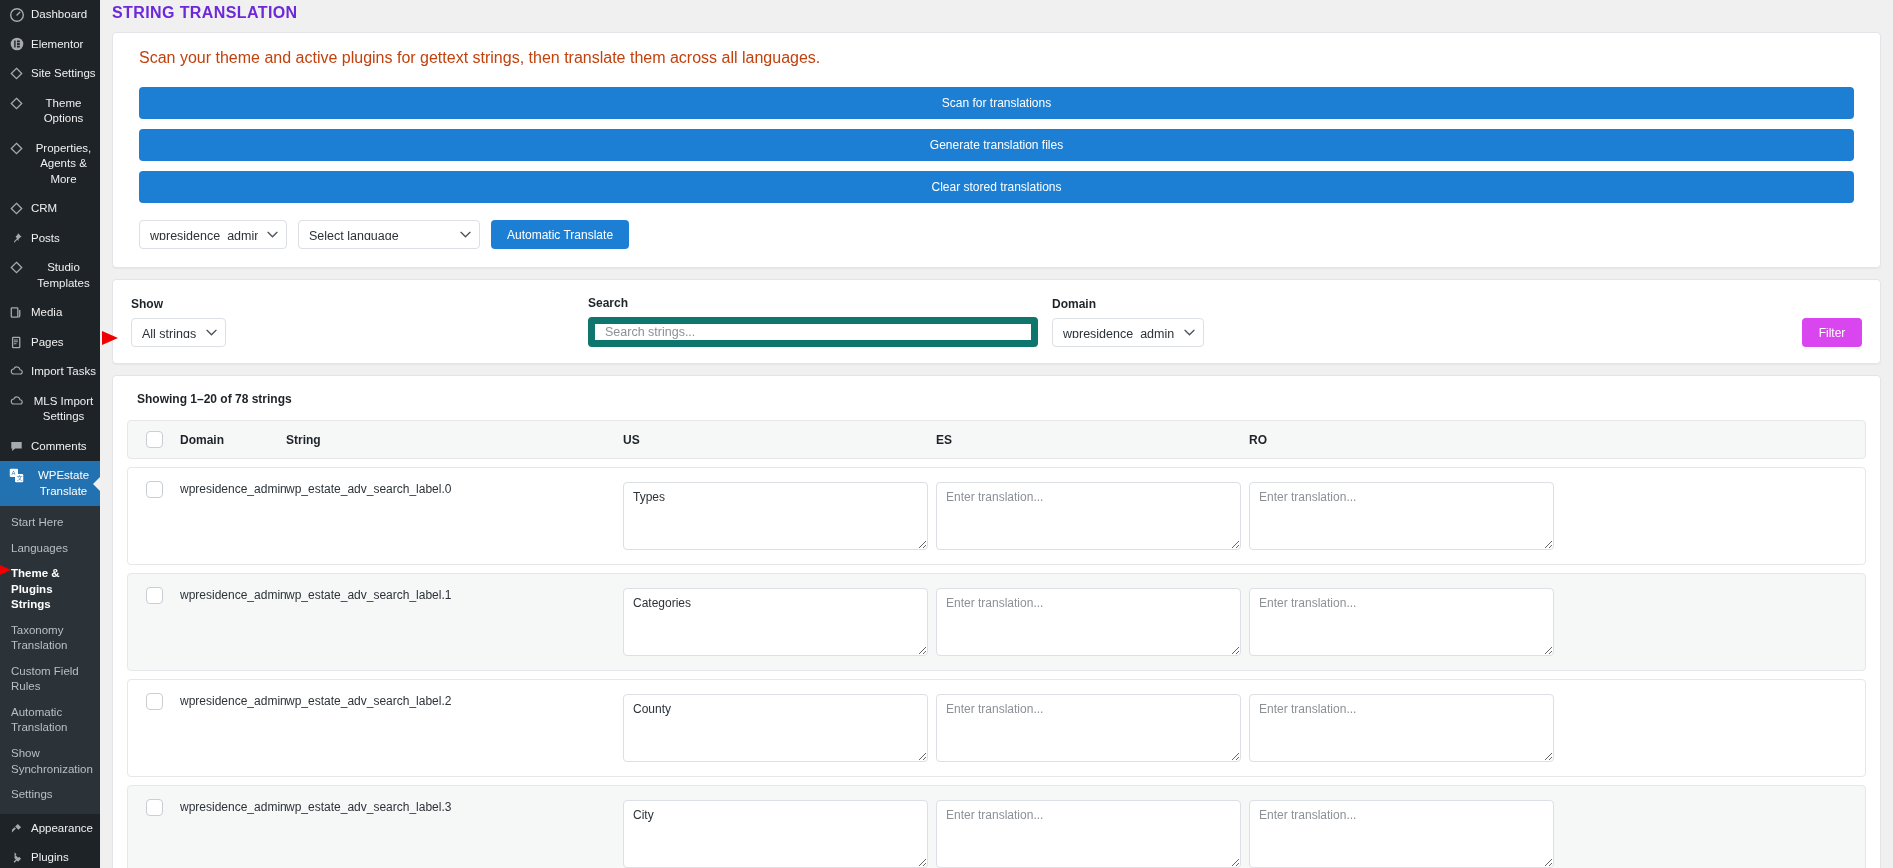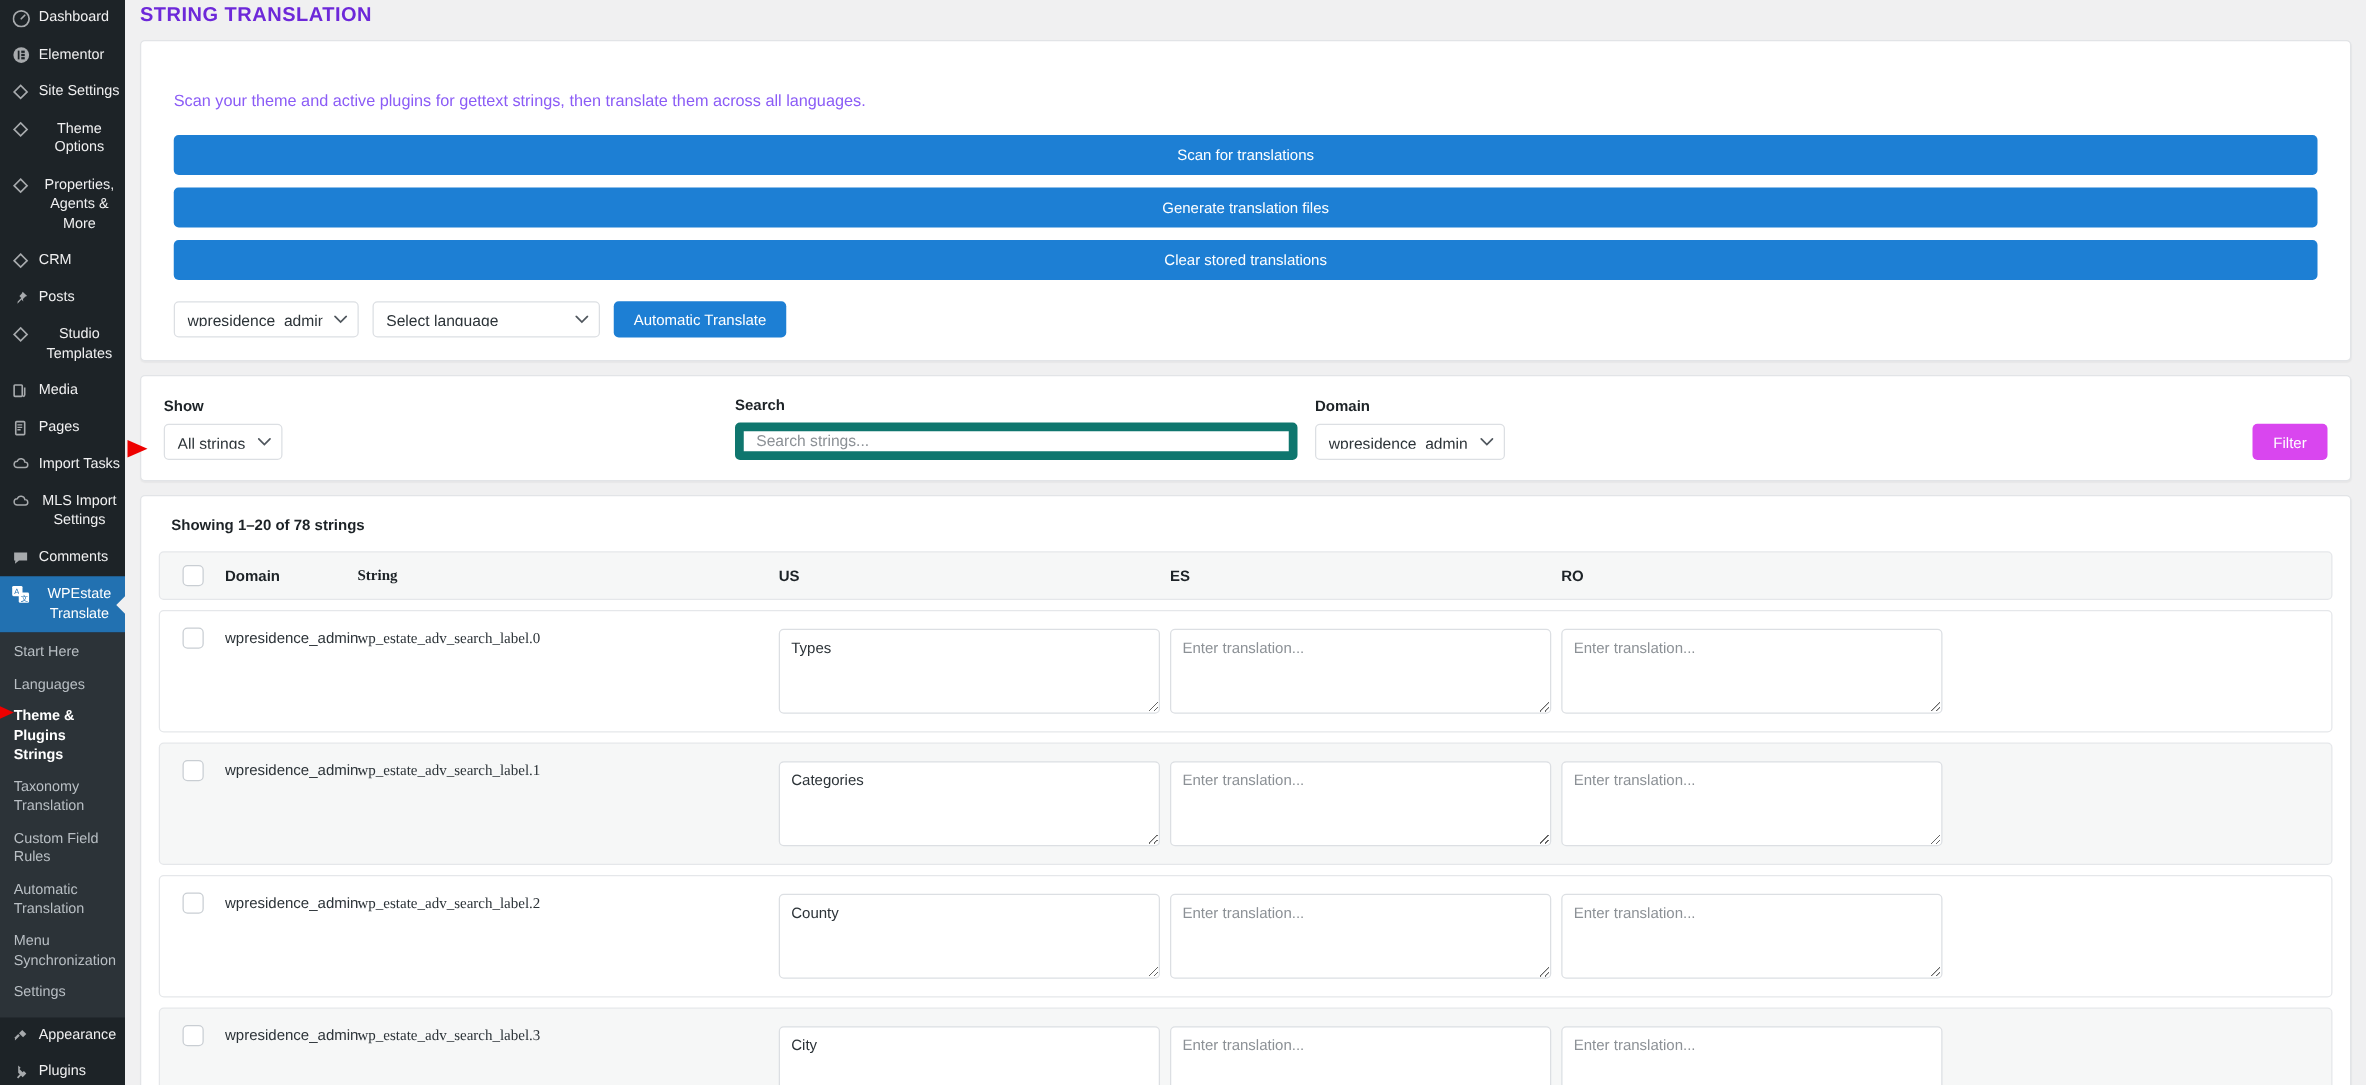--- a/index.html
+++ b/index.html
@@ -103,21 +103,21 @@
   }
   .card {
     background:#fff;
     border: 1px solid #e2e4e7;
     border-radius: 4px;
     margin: 0 12px 11px 12px;
     box-shadow: 0 1px 1px rgba(0,0,0,.04);
   }
   .card-pad { padding: 16px 26px 18px 26px; }
 
-  .intro-text { font-size: 13px; color:#8b5cf6; margin-bottom: 20px; margin-top: 24px; }
+  .intro-text { font-size: 16px; color:#c2410c; margin-bottom: 20px; }
 
   .btn-row { display:flex; gap:10px; margin-bottom: 17px; flex-direction: column; }
   .btn {
     background:#1d7fd4;
     color:#fff;
     border:none;
     border-radius:4px;
     font-size:12px;
     font-family:"Liberation Sans", sans-serif;
     padding: 9px 18px;
@@ -190,21 +190,21 @@
     display:flex; align-items:center;
     background:#f6f7f7;
     border:1px solid #e5e7ea;
     border-radius:4px;
     padding: 10px 0;
   }
   .thead .th { font-size:12px; font-weight:bold; color:#1d2327; }
 
   .col-cb     { width: 52px; min-width:52px; display:flex; justify-content:center; }
   .col-domain { width: 106px; min-width:106px; }
-  .col-string { width: 337px; min-width:337px;font-family:Liberation Serif, serif; }
+  .col-string { width: 337px; min-width:337px; }
   .col-us     { width: 313px; min-width:313px; }
   .col-es     { width: 313px; min-width:313px; }
   .col-ro     { width: 313px; min-width:313px; flex:1 1 auto; }
 
   .cbox {
     width:17px; height:17px;
     border:1px solid #c9ced3;
     border-radius:4px;
     background:#fff;
     cursor:pointer;
@@ -365,21 +365,21 @@
       </span>
       <span class="mi-label">WPEstate Translate</span>
     </div>
     <div id="submenu" style="position: relative;">
       <div class="sub-item">Start Here</div>
       <div class="sub-item">Languages</div>
       <div class="sub-item active">Theme &amp; Plugins Strings</div>
       <div class="sub-item">Taxonomy Translation</div>
       <div class="sub-item">Custom Field Rules</div>
       <div class="sub-item">Automatic Translation</div>
-      <div class="sub-item">Menu Synchronization</div>
+      <div class="sub-item">Show Synchronization</div>
       <div class="sub-item">Settings</div>
       <div class="red-arrow small" style="left: -2px; top: 58px;"></div>
     </div>
     <div class="menu-item">
       <span class="mi-ico">
         <svg width="13" height="13" viewBox="0 0 20 20" fill="currentColor">
           <path d="M3 16l6-6-2-2-4 4z"></path>
           <path d="M8 7l4-4 5 5-4 4z"></path>
         </svg>
       </span>

